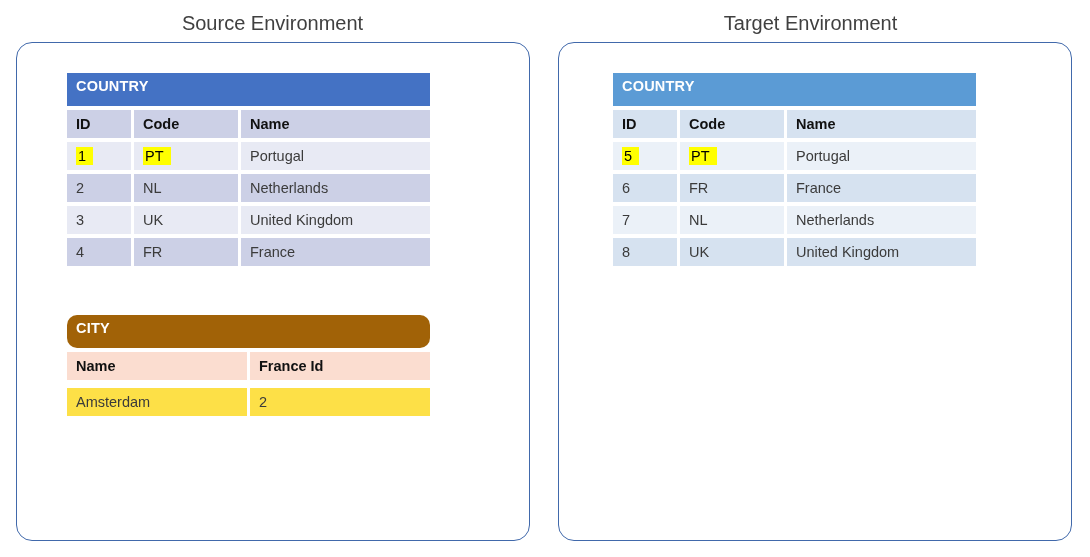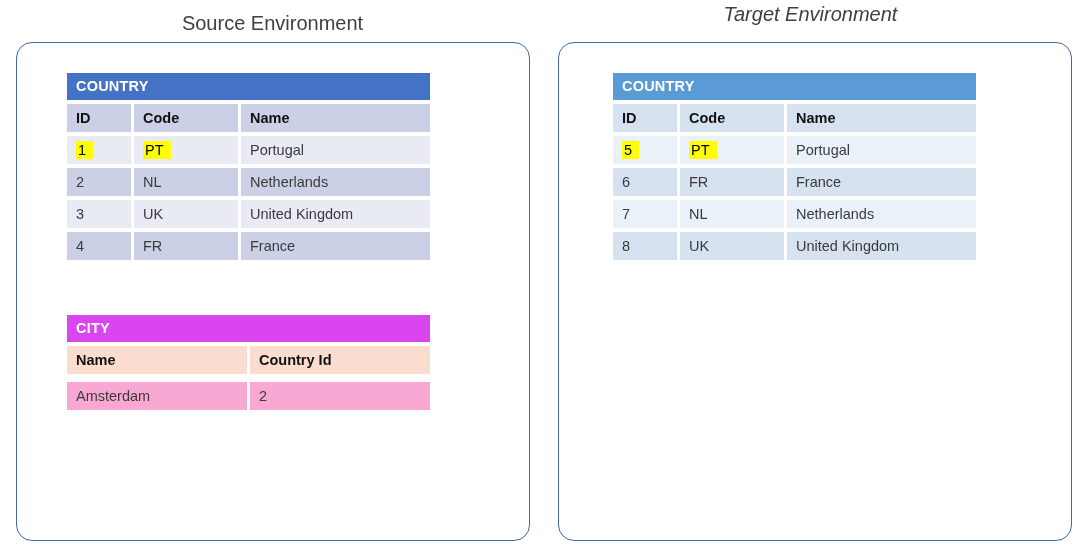--- a/index.html
+++ b/index.html
@@ -17,21 +17,21 @@
 
   .panel-title {
     position: absolute;
     font-size: 20px;
     color: #404040;
     font-weight: 400;
     white-space: nowrap;
     text-align: center;
   }
   #source-title { left: 130px; top: 12px; width: 285px; }
-  #target-title { left: 668px; top: 3px; width: 285px; font-style: italic; }
+  #target-title { left: 668px; top: 12px; width: 285px; }
 
   .panel {
     position: absolute;
     border: 1.4px solid #4169ab;
     border-radius: 16px;
     background: #ffffff;
     box-sizing: border-box;
   }
   #source-panel { left: 16px;  top: 42px; width: 514px; height: 499px; }
   #target-panel { left: 558px; top: 42px; width: 514px; height: 499px; }
@@ -41,21 +41,21 @@
     border-collapse: separate;
     border-spacing: 0;
     table-layout: fixed;
     font-size: 14.5px;
   }
 
   .tbl-title {
     font-size: 14.5px;
     font-weight: bold;
     color: #ffffff;
-    padding: 5px 0 6px 9px;
+    padding: 5px 0 12px 9px;
     letter-spacing: 0.2px;
     text-align: left;
   }
   .col-head {
     font-weight: bold;
     color: #111111;
     padding: 6px 0 6px 9px;
     text-align: left;
   }
   .cell {
@@ -68,24 +68,24 @@
 
   
   #source-country { left: 50px; top: 30px; width: 363px; }
   #source-country .tbl-title { background: #4472c4; }
   #source-country .col-head  { background: #ccd0e6; }
   #source-country .row-a .cell { background: #e8eaf4; }
   #source-country .row-b .cell { background: #ccd0e6; }
 
   
   #source-city { left: 50px; top: 272px; width: 363px; }
-  #source-city .tbl-title { background: #d946ef; }
+  #source-city .tbl-title { background: #a16207; border-radius: 10px; }
   #source-city .col-head  { background: #fbddd0; }
   #source-city .row-a .cell { background: #fceeea; }
-  #source-city .row-b .cell { background: #f9a8d4; }
+  #source-city .row-b .cell { background: #fde047; }
 
   
   #target-country { left: 54px; top: 30px; width: 363px; }
   #target-country .tbl-title { background: #5b9bd5; }
   #target-country .col-head  { background: #d6e2f0; }
   #target-country .row-a .cell { background: #ebf1f8; }
   #target-country .row-b .cell { background: #d6e2f0; }
 
   .gap-col { width: 3px; background: #ffffff !important; padding: 0 !important; }
   .vgap { height: 2px; background: #ffffff; }
@@ -177,21 +177,21 @@
     <tbody>
       <tr>
         <td class="tbl-title" colspan="3">CITY</td>
       </tr>
       <tr class="vgap">
           <td colspan="3" style="height:2px"></td>
         </tr>
       <tr>
         <td class="col-head">Name</td>
         <td class="gap-col"></td>
-        <td class="col-head">Country Id</td>
+        <td class="col-head">France Id</td>
       </tr>
       <tr class="vgap">
           <td colspan="3" style="height:2px"></td>
         </tr>
 
       <tr class="vgap">
           <td colspan="3" style="height:2px"></td>
         </tr>
 
       <tr class="row-b">

